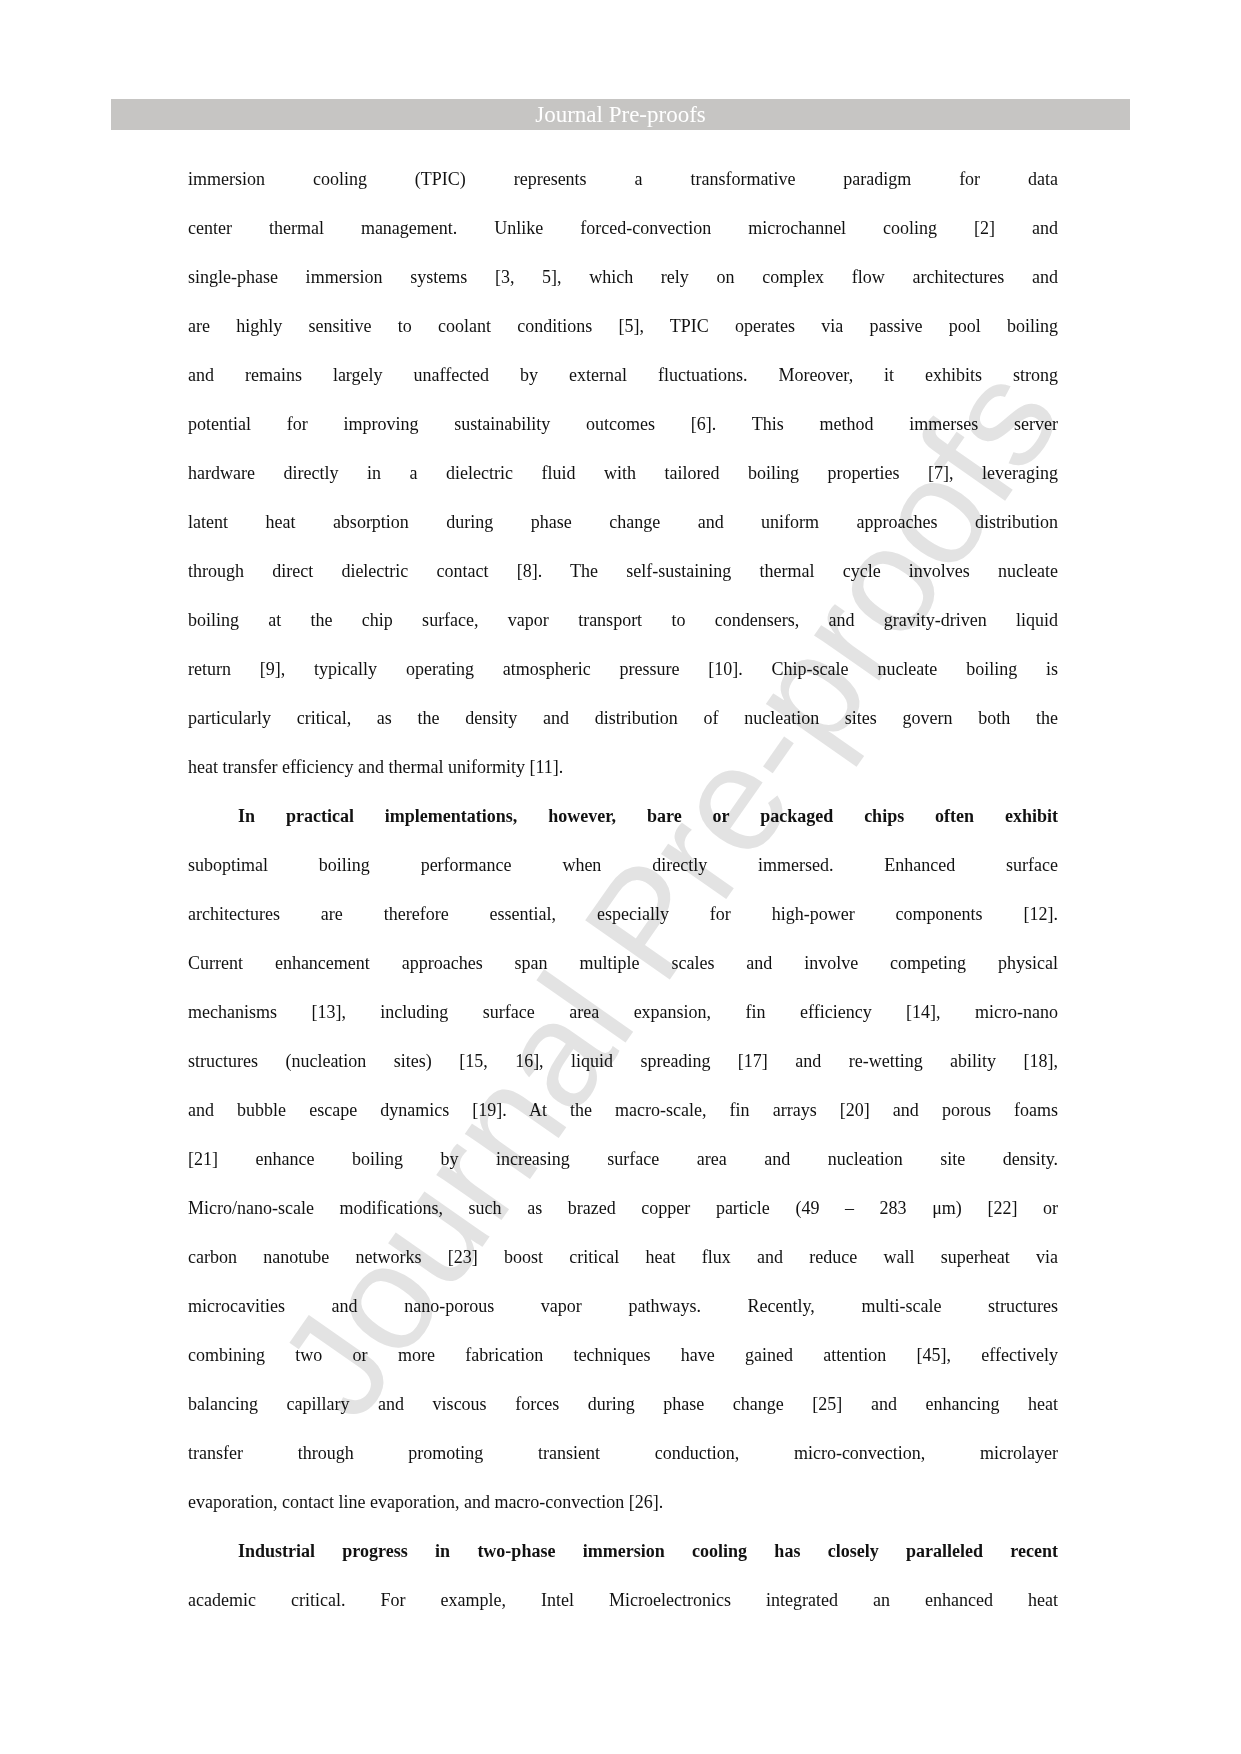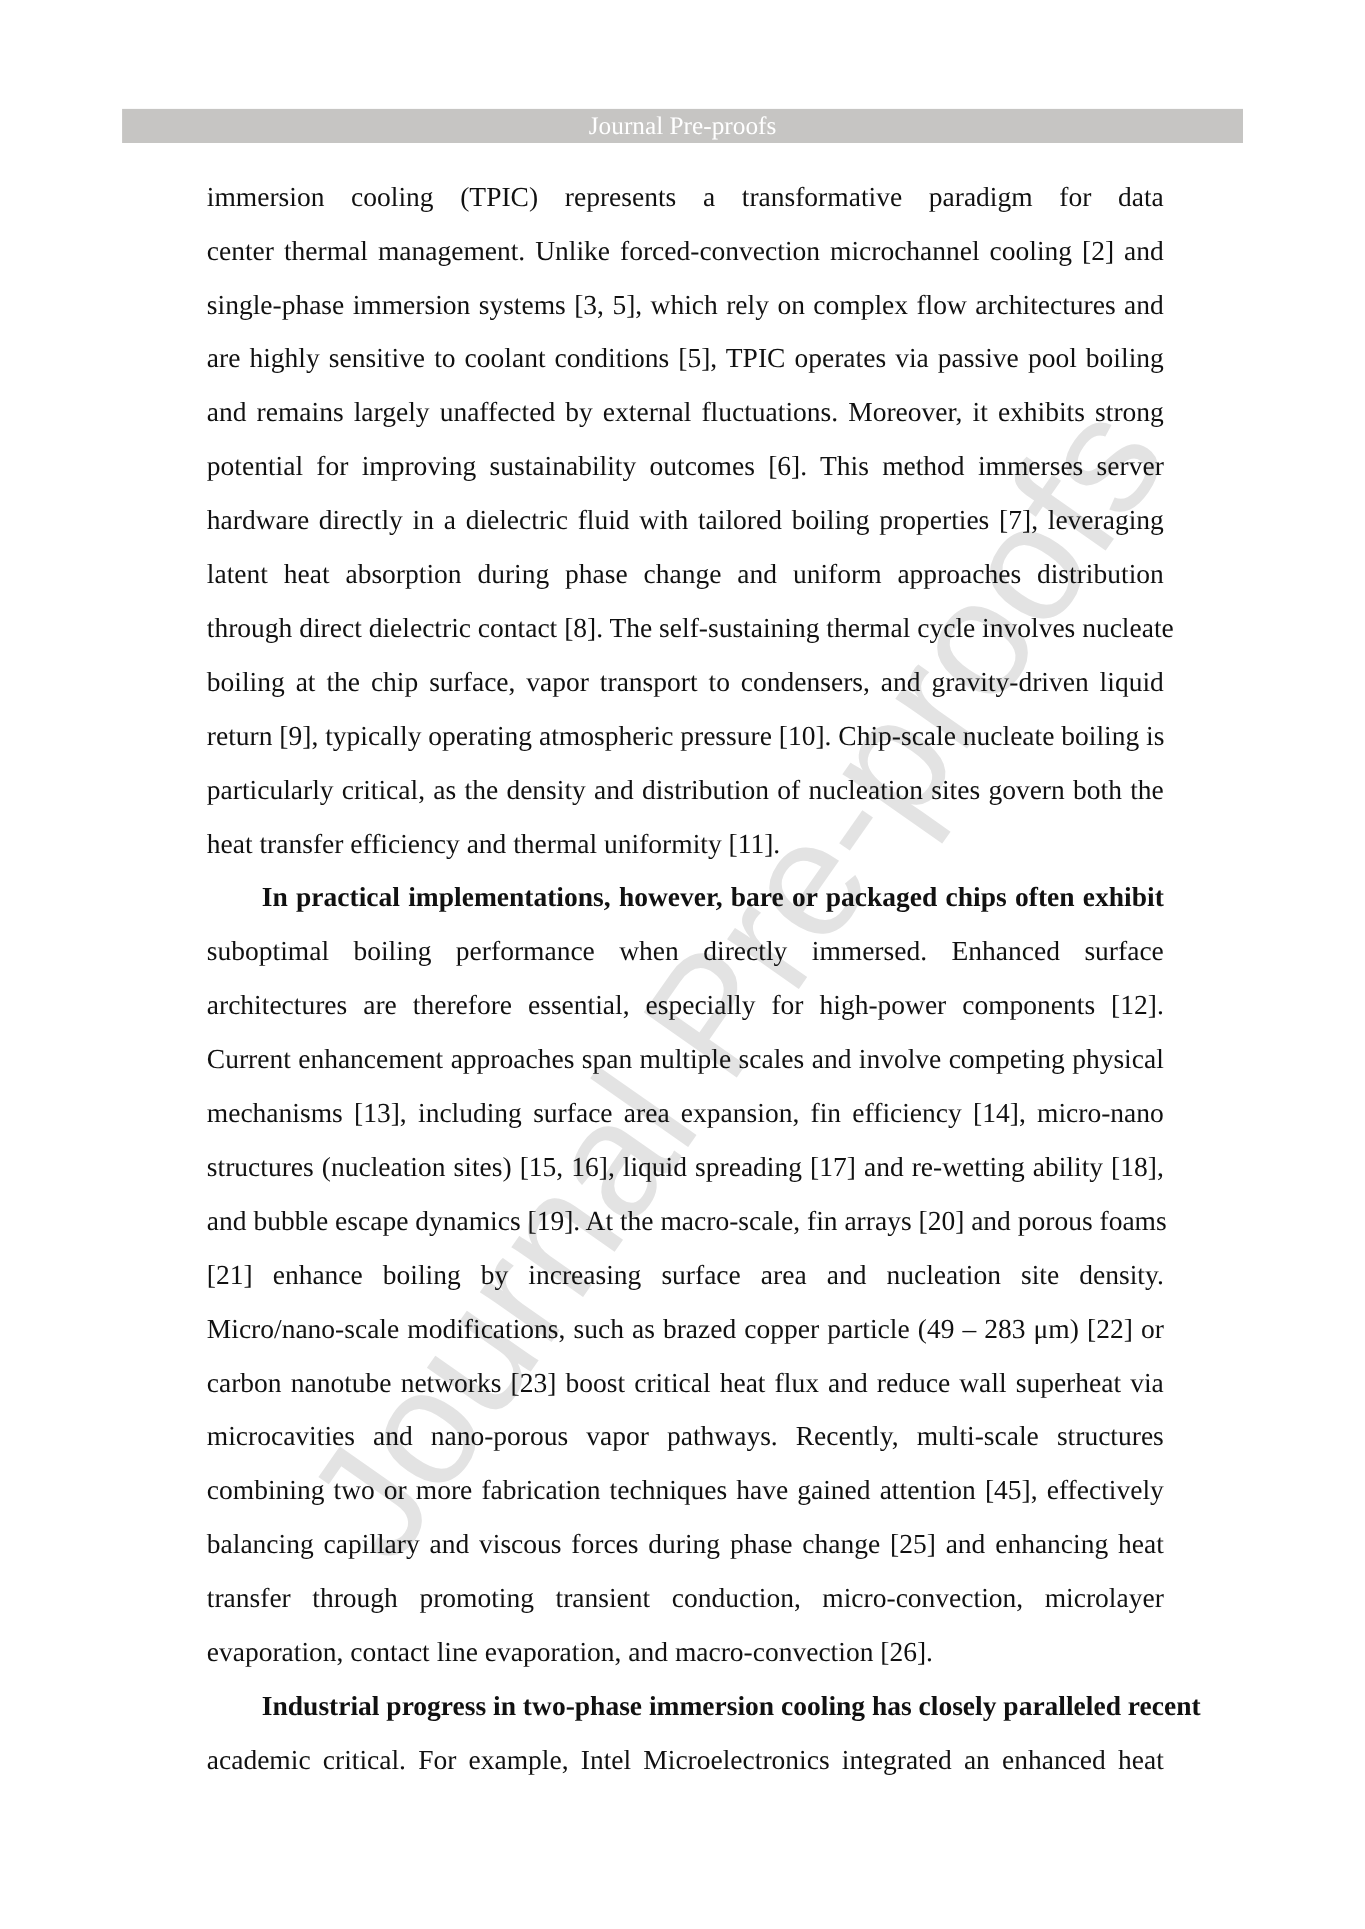--- a/index.html
+++ b/index.html
@@ -47,21 +47,21 @@
       pointer-events: none;
     }
     .content {
       position: absolute;
       left: 188px;
       top: 155px;
       width: 870px;
       z-index: 1;
     }
     .line {
-      font-size: 25px;
+      font-size: 18px;
       height: 49px;
       line-height: 49px;
       text-align: justify;
       text-align-last: justify;
       white-space: nowrap;
     }
     .line.last {
       text-align-last: left;
     }
     .line.indent {

